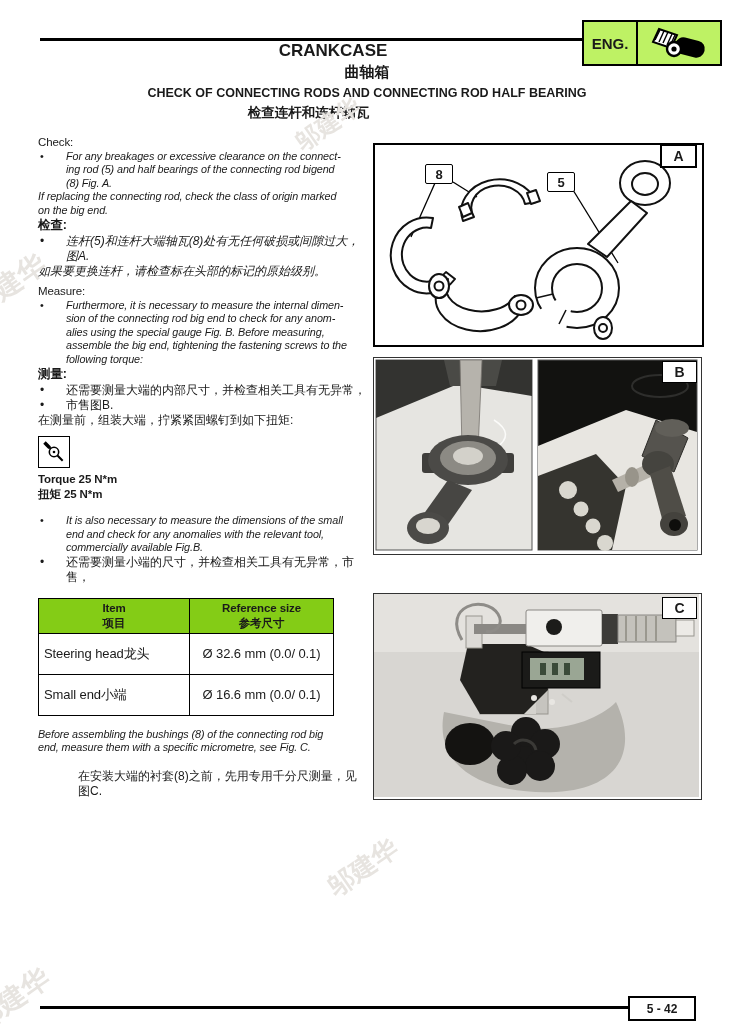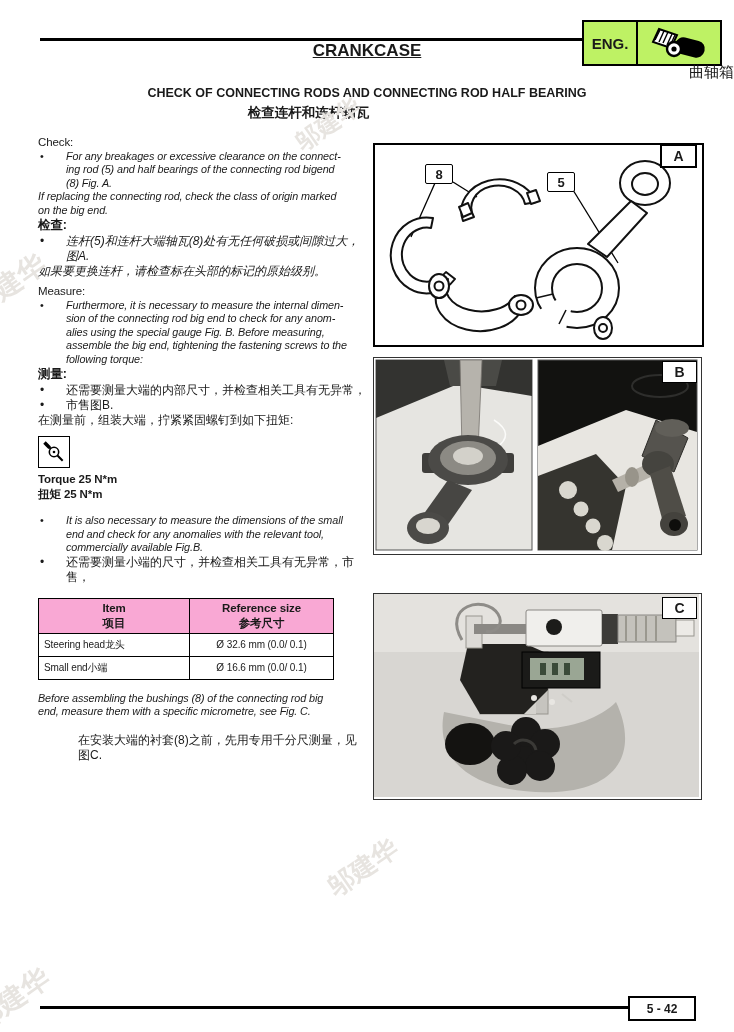--- a/index.html
+++ b/index.html
@@ -6,42 +6,42 @@
   .page {
     position:relative; width:734px; height:1032px; margin:0 auto;
     background:#ffffff; overflow:hidden;
     font-family:"Liberation Sans", sans-serif; color:#1a1a1a;
   }
   
   .top-rule { position:absolute; left:40px; top:38px; width:542px; height:3px; background:#000; }
   .eng-badge { position:absolute; left:582px; top:20px; width:136px; height:42px; border:2px solid #000; background:#bef264; display:flex; }
   .eng-cell { width:52px; border-right:2px solid #000; display:flex; align-items:center; justify-content:center; font-weight:bold; font-size:15px; }
   .icon-cell { flex:1; display:flex; align-items:center; justify-content:center; }
-  .title-en { position:absolute; top:41px; left:0; width:734px; text-align:center; font-size:17px; font-weight:bold;text-decoration:underline; }
-  .title-zh { position:absolute; top:63px; left:0; width:734px; text-align:right; font-size:15px; font-weight:normal; }
+  .title-en { position:absolute; top:41px; left:0; width:666px; text-align:center; font-size:17px; font-weight:bold; }
+  .title-zh { position:absolute; top:63px; left:0; width:734px; text-align:center; font-size:15px; font-weight:bold; }
   .sub-en   { position:absolute; top:86px; left:0; width:734px; text-align:center; font-size:12.5px; font-weight:bold; }
   .sub-zh   { position:absolute; top:104px; left:0; width:617px; text-align:center; font-size:13.5px; font-weight:bold; }
   
   .left-col { position:absolute; left:38px; top:136px; width:330px; font-size:10.8px; line-height:13.5px; letter-spacing:-0.1px; }
   .pre { white-space:pre-line;font-style:italic; }
   .h-en { font-weight:normal; font-size:11.5px; }
   .h-zh { font-weight:bold; font-size:12.5px; line-height:17px; }
   .zh { font-size:12px; line-height:15px; letter-spacing:0; }
   .bullet-row { display:flex; }
   .bullet-mark { width:26px; flex:none; padding-left:2px; }
   .bullet-text { flex:1; }
   .mt4{margin-top:4px;} .mt6{margin-top:6px;} .mt8{margin-top:0;} .mt12{margin-top:12px;} .mt14{margin-top:14px;margin-left:40px;}
   .torque-box { width:30px; height:30px; border:1.5px solid #000; margin-top:8px; display:flex; align-items:center; justify-content:center; }
   .torque-line { font-weight:bold; font-size:11.5px; line-height:15px; }
   
   table.ref { border-collapse:collapse; width:296px; margin-top:13px; }
   table.ref th, table.ref td { border:1.6px solid #000; }
-  table.ref th { background:#f9a8d4; font-size:11.5px; font-weight:bold; padding:2px 18px; text-align:center; }
+  table.ref th { background:#84cc16; font-size:11.5px; font-weight:bold; padding:2px 18px; text-align:center; }
   table.ref th span { display:block; line-height:15px; }
-  table.ref td { font-size:10px; height:20px; padding:1px 5px; }
+  table.ref td { font-size:13px; height:20px; padding:10px 5px; }
   td.c-item { text-align:left; width:140px; }
   td.c-size { text-align:center; }
   
   .fig { position:absolute; left:373px; width:327px; background:#fff; }
   .fig-a { top:143px; height:200px; border:2px solid #000; }
   .fig-b { top:357px; height:196px; border:1px solid #333; }
   .fig-c { top:593px; height:205px; border:1px solid #333; }
   .fig svg { display:block; }
   .fig-label { position:absolute; top:-1px; right:5px; width:33px; height:20px; background:#fff; border:2px solid #000;
                font-weight:bold; font-size:14px; display:flex; align-items:center; justify-content:center; z-index:3; }

